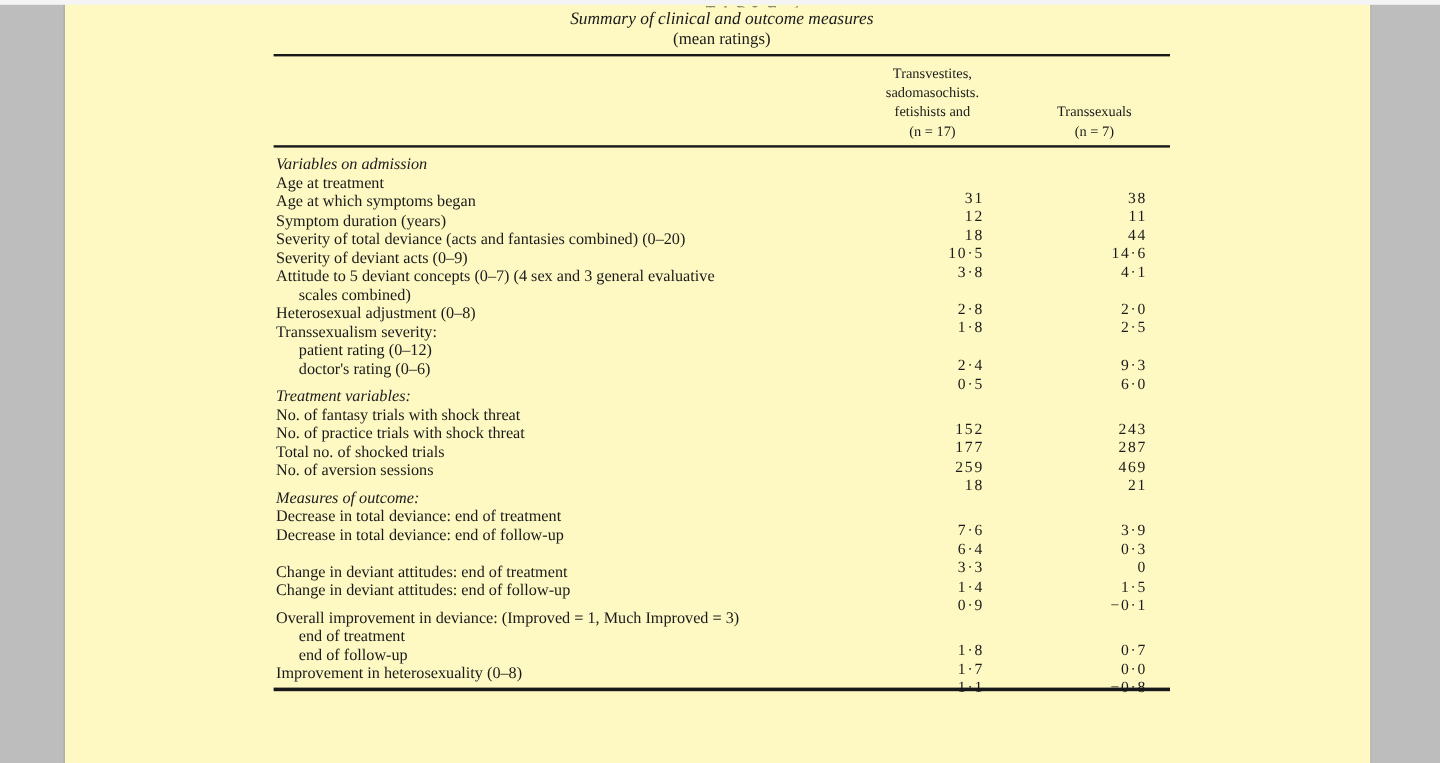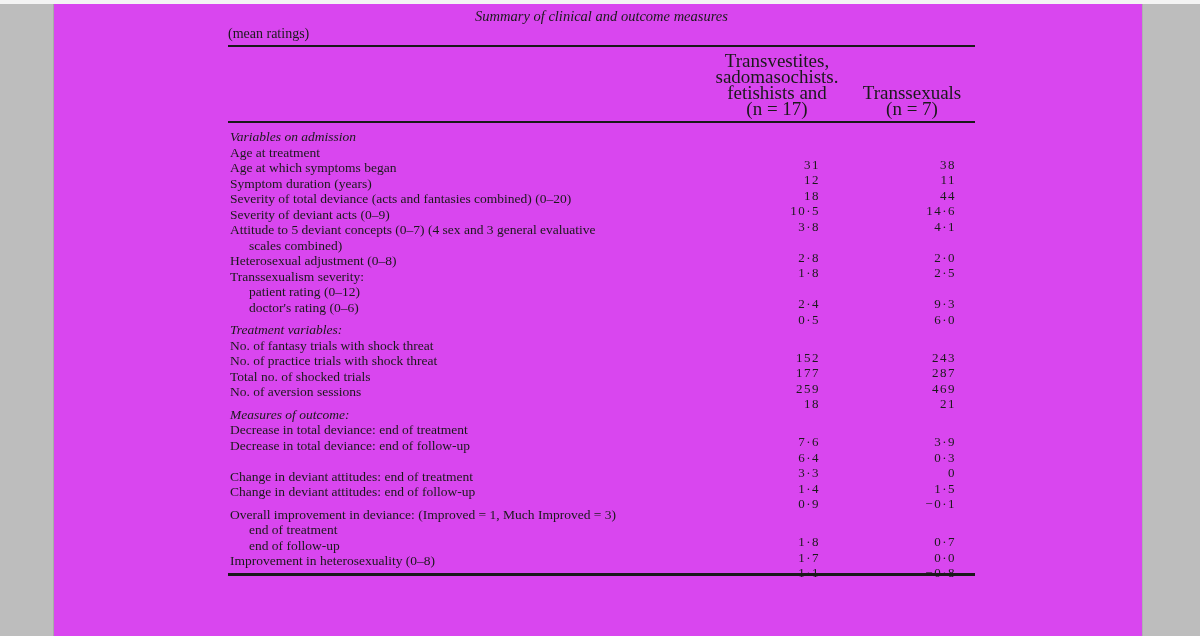--- a/index.html
+++ b/index.html
@@ -3,43 +3,43 @@
 <meta charset="utf-8">
 <style>
   html, body {
     margin: 0; padding: 0;
     width: 1200px; height: 636px;
     background: #ffffff;
     font-family: "Liberation Serif", serif;
     color: #1a1a1a;
     overflow: hidden;
   }
-  .stage { position: relative; width: 1200px; height: 636px; background: #d946ef; }
+  .stage { position: relative; width: 1200px; height: 636px; background: #fef9c3; }
 
   
   .band { position: absolute; top: 0; bottom: 0; background: #bdbdbd; }
   .band.left  { left: 0; width: 53px; border-right: 1px solid #a8a8a8; }
   .band.right { right: 0; width: 57px; border-left: 1px solid #b0b0b0; }
   .top-strip { position: absolute; top: 0; left: 0; right: 0; height: 4px; background: #f4f4f4; z-index: 6; }
 
   .table-wrap { position: absolute; left: 228px; top: 0; width: 747px; height: 600px; }
 
   
   .clip-cap { position: absolute; left: 356px; top: 0; width: 92px; height: 6px; overflow: hidden; text-align: center; }
   .clip-cap span { display: inline-block; margin-top: -9px; font-weight: bold; font-size: 12px; letter-spacing: 5px; }
 
   .title    { position: absolute; top: 8px;  left: 0; width: 100%; text-align: center; font-style: italic; font-size: 14.5px; }
-  .subtitle { position: absolute; top: 26px; left: 0; width: 100%; text-align: left; font-size: 14px; }
+  .subtitle { position: absolute; top: 26px; left: 0; width: 100%; text-align: center; font-size: 14px; }
 
   .rule { position: absolute; left: 0; width: 747px; background: #191919; }
   .rule.top    { top: 45px;  height: 2px; }
   .rule.mid    { top: 121px; height: 2px; }
   .rule.bottom { top: 573px; height: 3px; }
 
-  .colhead { position: absolute; text-align: center; font-size: 19px; line-height: 16px; white-space: nowrap; }
+  .colhead { position: absolute; text-align: center; font-size: 12px; line-height: 16px; white-space: nowrap; }
   .colhead.c1 { left: 439px; width: 220px; top: 53px; }
   .colhead.c2 { left: 594px; width: 180px; top: 85px; }
 
   #rows { position: absolute; left: 2px; top: 129px; width: 745px; }
   .row { position: relative; height: 15.5px; font-size: 13.5px; line-height: 15.5px; white-space: nowrap; }
   .row.gap { margin-top: 7px; }
   .row-main { display: flex; width: 505px; align-items: center; }
   .row.indent .row-main { padding-left: 19px; }
   .row.italic .label { font-style: italic; }
   .label { flex: 0 0 auto; }

